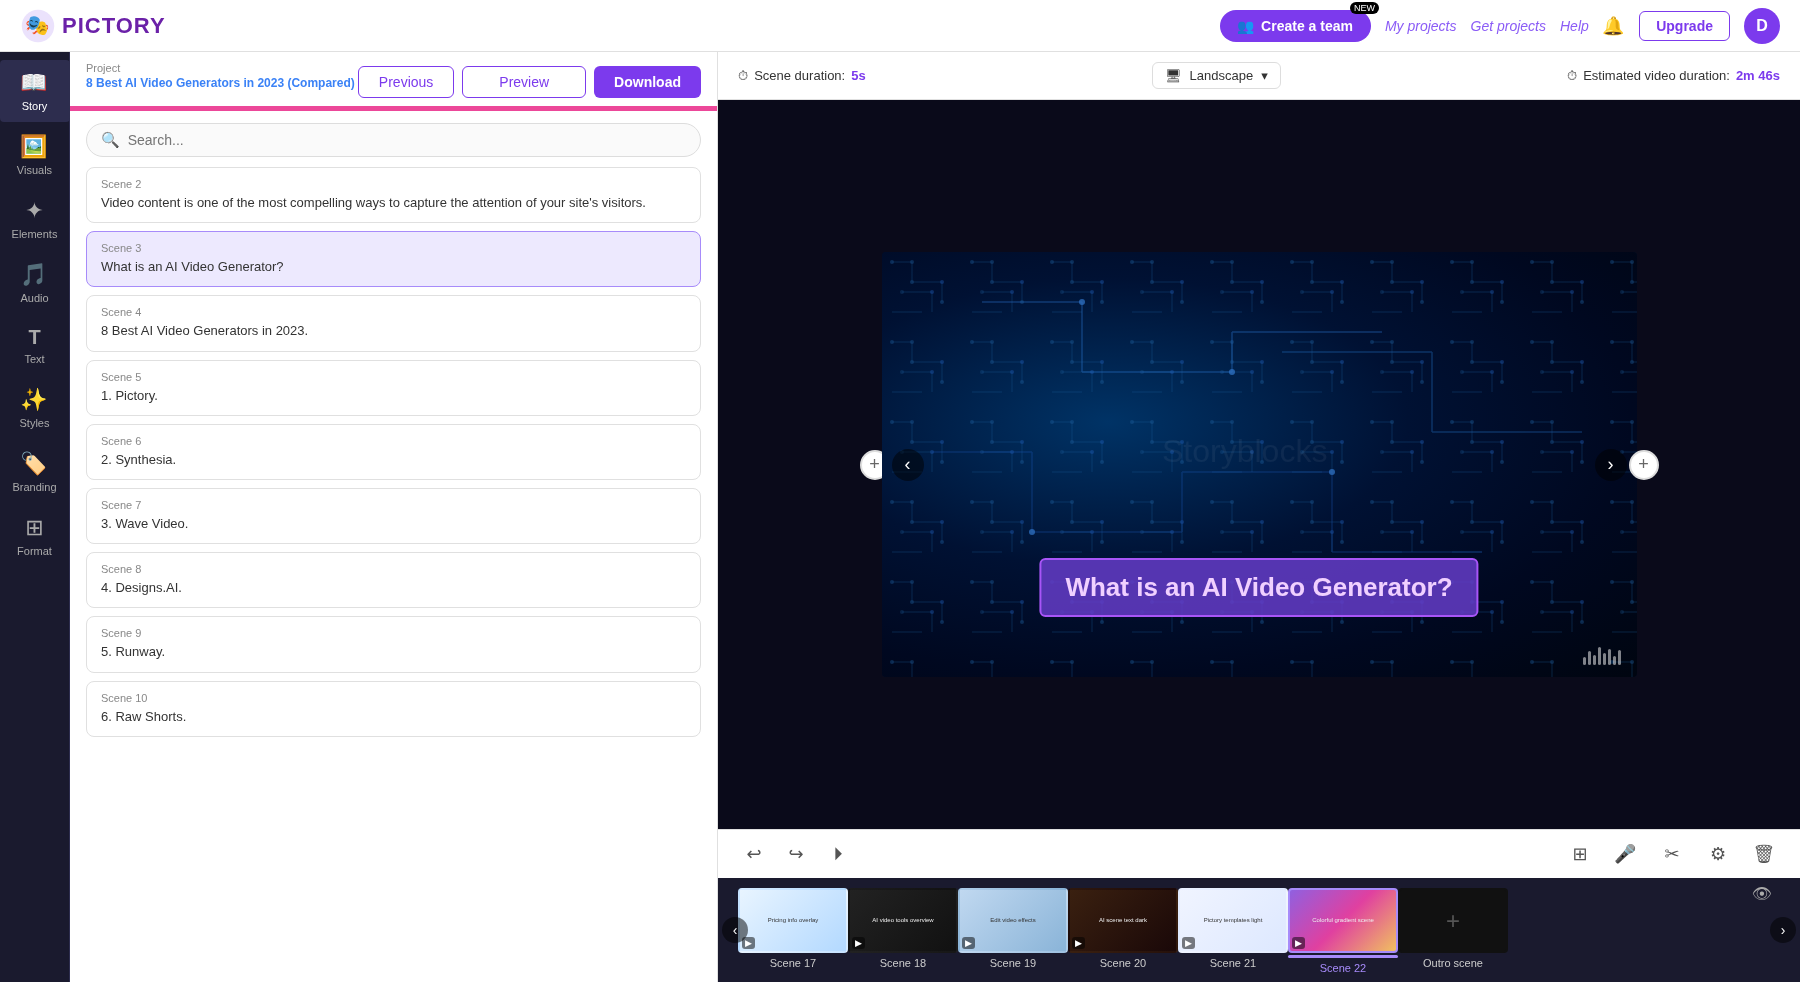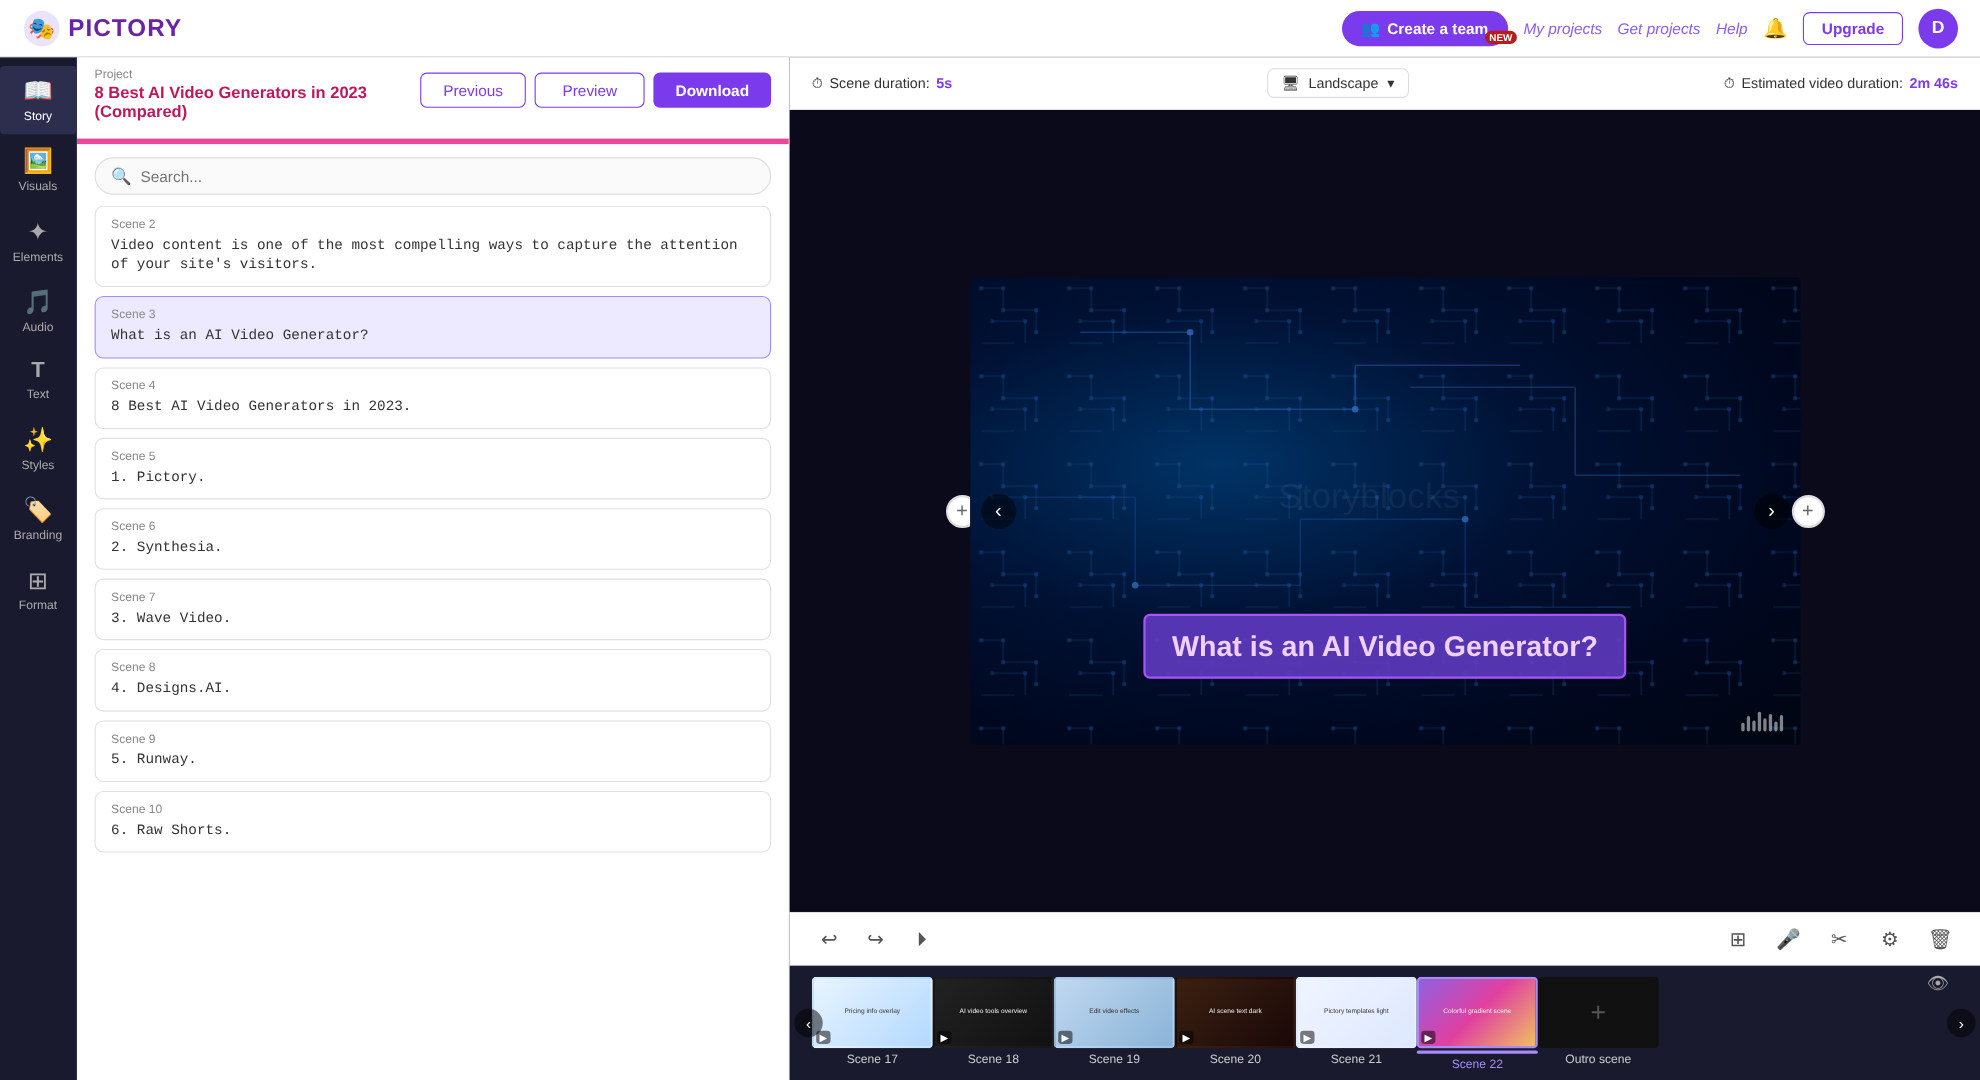--- a/index.html
+++ b/index.html
@@ -15,22 +15,22 @@
     .nav-logo svg { width: 36px; height: 36px; }
     .nav-logo-text { font-size: 22px; font-weight: 700; color: #6b21a8; letter-spacing: 1px; }
     .nav-right { display: flex; align-items: center; gap: 14px; }
     .btn-create-team {
       background: #7c3aed; color: #fff; border: none; border-radius: 22px;
       padding: 8px 18px; font-size: 14px; font-weight: 600; cursor: pointer;
       display: flex; align-items: center; gap: 6px; position: relative;
     }
     .btn-create-team .badge-new {
       position: absolute; top: -8px; right: -8px;
-      background: #b91c1c; color: #fff; font-size: 9px; font-weight: 700;
-      border-radius: 6px; padding: 1px 4px; margin-top: 26px;
+      background: #000000; color: #fff; font-size: 9px; font-weight: 400;
+      border-radius: 6px; padding: 1px 4px;
     }
     .nav-link { font-size: 14px; color: #8b5cf6; cursor: pointer; text-decoration: none; font-style: italic; }
     .btn-upgrade {
       border: 1.5px solid #7c3aed; color: #7c3aed; background: #fff;
       border-radius: 6px; padding: 6px 16px; font-size: 14px; font-weight: 600; cursor: pointer;
     }
     .avatar {
       width: 36px; height: 36px; border-radius: 50%; background: #7c3aed;
       color: #fff; font-size: 16px; font-weight: 700; display: flex; align-items: center; justify-content: center;
     }
@@ -52,21 +52,21 @@
     .sidebar-item.active { color: #fff; background: #2d2d4e; }
     .sidebar-item .icon-svg { font-size: 22px; }
     .sidebar-item .icon-label { font-size: 11px; font-weight: 500; }
 
     
     .story-panel {
       width: 648px; background: #fff; display: flex; flex-direction: column;
       border-right: 1px solid #e0e0e0;
     }
     .project-label { font-size: 11px; color: #888; margin-bottom: 2px; }
-    .project-title { font-size: 15px; font-weight: 600; color: #be185d; margin-bottom: 10px; }
+    .project-title { font-size: 12px; font-weight: 600; color: #3b82f6; margin-bottom: 10px; }
     
 
     
     .search-bar {
       padding: 12px 16px 10px 16px;
     }
     .search-input-wrap {
       display: flex; align-items: center; border: 1px solid #ddd; border-radius: 22px;
       padding: 7px 14px; gap: 8px; background: #fafafa;
     }
@@ -76,21 +76,21 @@
     .search-input-wrap .search-icon { color: #aaa; font-size: 15px; }
 
     
     .scene-list { flex: 1; overflow-y: auto; padding: 0 16px 16px 16px; display: flex; flex-direction: column; gap: 8px; }
     .scene-card {
       border: 1px solid #e0e0e0; border-radius: 8px; padding: 10px 14px;
       background: #fff; cursor: pointer;
     }
     .scene-card.active { background: #ede9fe; border-color: #a78bfa; }
     .scene-label { font-size: 11px; color: #888; margin-bottom: 4px; }
-    .scene-text { font-size: 13px; color: #333; line-height: 1.4; font-family: Liberation Mono, monospace; }
+    .scene-text { font-size: 13px; color: #333; line-height: 1.4; }
 
     
     .main-content { flex: 1; display: flex; flex-direction: column; background: #1a1a2e; }
 
     
     .preview-toolbar {
       display: flex; align-items: center; justify-content: space-between;
       padding: 10px 20px; background: #fff; border-bottom: 1px solid #e0e0e0;
     }
     .scene-duration { display: flex; align-items: center; gap: 6px; font-size: 13px; color: #333; }
@@ -198,21 +198,21 @@
 
     
     .filmstrip-scroll::-webkit-scrollbar { height: 4px; }
     .filmstrip-scroll::-webkit-scrollbar-thumb { background: #555; border-radius: 2px; }
     .btn-prev {
       border: 1.5px solid #7c3aed; color: #7c3aed; background: #fff;
       border-radius: 6px; padding: 7px 20px; font-size: 14px; font-weight: 500; cursor: pointer;
     }
     .btn-preview {
       border: 1.5px solid #7c3aed; color: #7c3aed; background: #fff;
-      border-radius: 6px; padding: 7px 24px; font-size: 14px; font-weight: 500; cursor: pointer;
+      border-radius: 6px; padding: 7px 36px; font-size: 14px; font-weight: 500; cursor: pointer;
     }
     .btn-download {
       background: #7c3aed; color: #fff; border: none;
       border-radius: 6px; padding: 7px 20px; font-size: 14px; font-weight: 600; cursor: pointer;
     }
 
     
     .story-panel-top {
       padding: 10px 16px 6px 16px;
       border-bottom: 5px solid #ec4899;

